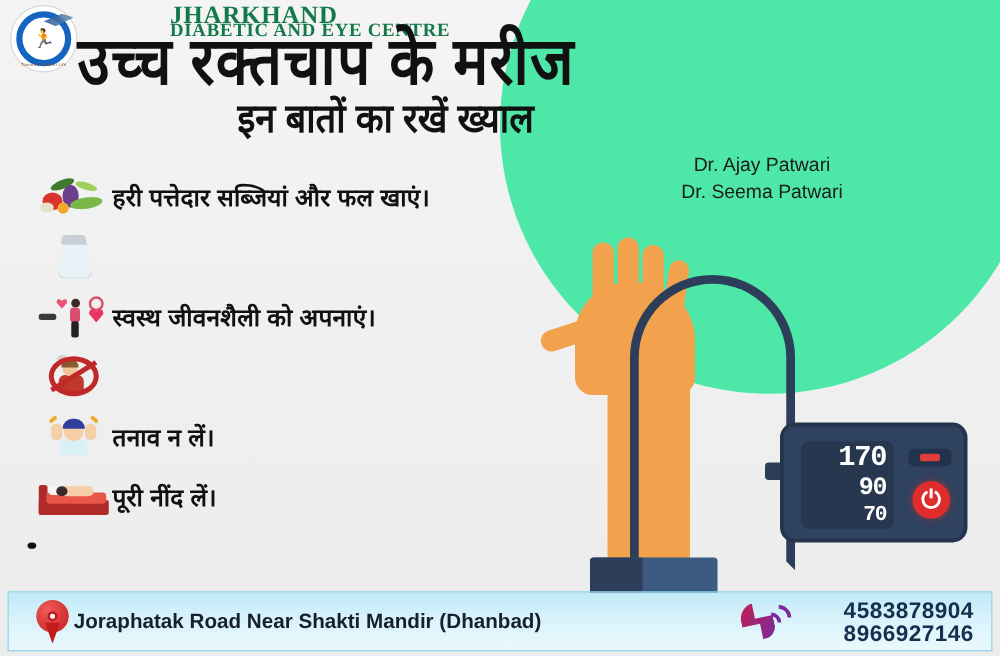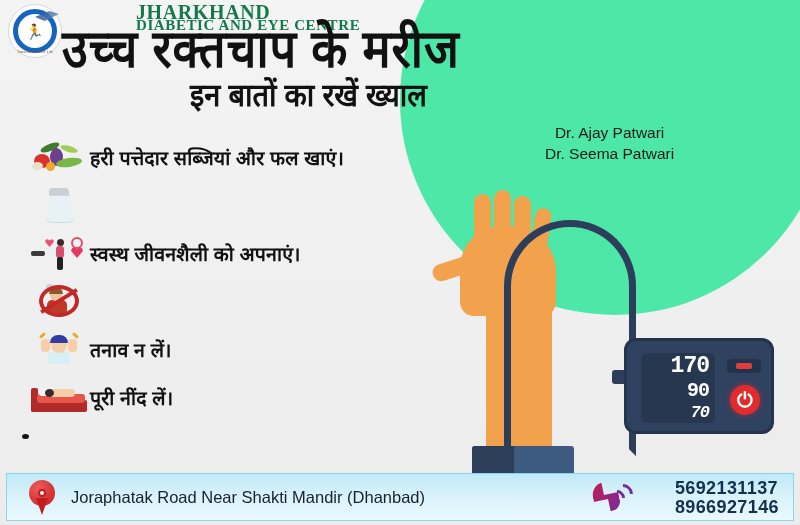--- a/index.html
+++ b/index.html
@@ -244,21 +244,21 @@
     background:#26374f;border-radius:6px;
   }
   .readout{
     position:absolute;right:6px;top:2px;text-align:right;
     font-family:"Liberation Mono", monospace;
     font-weight:bold;color:#fdfdfd;
     line-height:1;
   }
   .r1{font-size:23px;letter-spacing:-1px;}
   .r2{font-size:20px;letter-spacing:-1px;margin-top:3px;}
-  .r3{font-size:17px;letter-spacing:-1px;margin-top:3px;font-style:italic;}
+  .r3{font-size:17px;letter-spacing:-1px;margin-top:3px;}
   .led{
     position:absolute;left:100px;top:18px;width:34px;height:14px;
     background:#22334c;border-radius:4px;
     display:flex;align-items:center;justify-content:center;
   }
   .led i{width:16px;height:6px;background:#e23b3b;border-radius:2px;display:block;}
   .power{
     position:absolute;left:103px;top:44px;width:30px;height:30px;
     border-radius:50%;background:#e02c2c;
     display:flex;align-items:center;justify-content:center;
@@ -290,22 +290,22 @@
   .pin .tip-p{
     position:absolute;left:7px;top:18px;width:12px;height:17px;
     background:#c21d1d;
     clip-path:polygon(50% 100%,0 0,100% 0);
   }
   .pin .dot-p{
     position:absolute;left:9px;top:9px;width:8px;height:8px;border-radius:50%;
     background:#ffffff;border:2px solid #c21d1d;box-sizing:border-box;
   }
   .address{
-    position:absolute;left:64px;top:14px;
-    font-size:16.5px;font-weight:normal;color:#17212b;
+    position:absolute;left:52px;top:14px;
+    font-size:16.5px;font-weight:bold;color:#17212b;
     white-space:nowrap;
   }
   .phone-icon{
     position:absolute;right:160px;top:6px;width:40px;height:36px;
   }
   .phone-icon .hs{
     position:absolute;left:0;top:2px;width:26px;height:30px;
     background:linear-gradient(135deg,#c21e50,#7a2a9e);
     border-radius:13px 13px 10px 10px;
     clip-path:polygon(0 0,44% 0,44% 42%,100% 42%,100% 100%,56% 100%,56% 58%,0 58%);
@@ -479,18 +479,18 @@
         <div class="tip-p"></div>
         <div class="dot-p"></div>
     </div>
     <div class="address">Joraphatak Road Near Shakti Mandir  (Dhanbad)</div>
     <div class="phone-icon">
       <div class="hs"></div>
         <div class="w1"></div>
         <div class="w2"></div>
     </div>
     <div class="phones">
-      <div>5692131137</div>
+      <div>4583878904</div>
       <div>8966927146</div>
     </div>
   </div>
 
 </div>
 
 </body></html>

